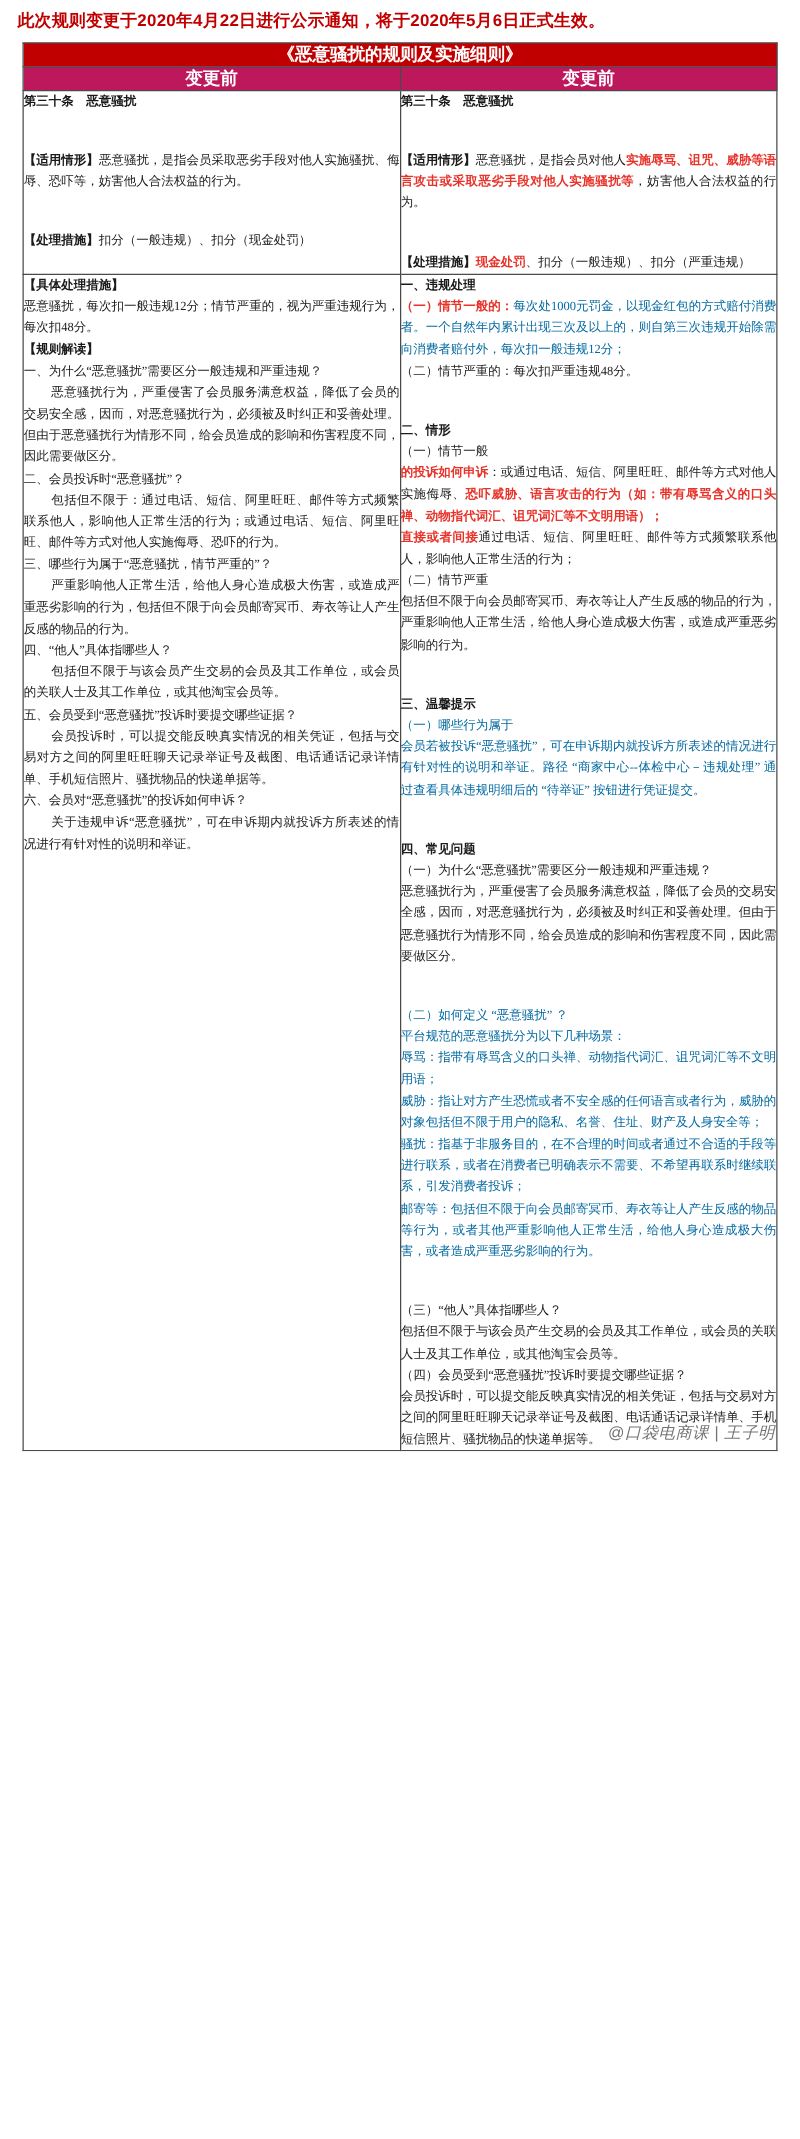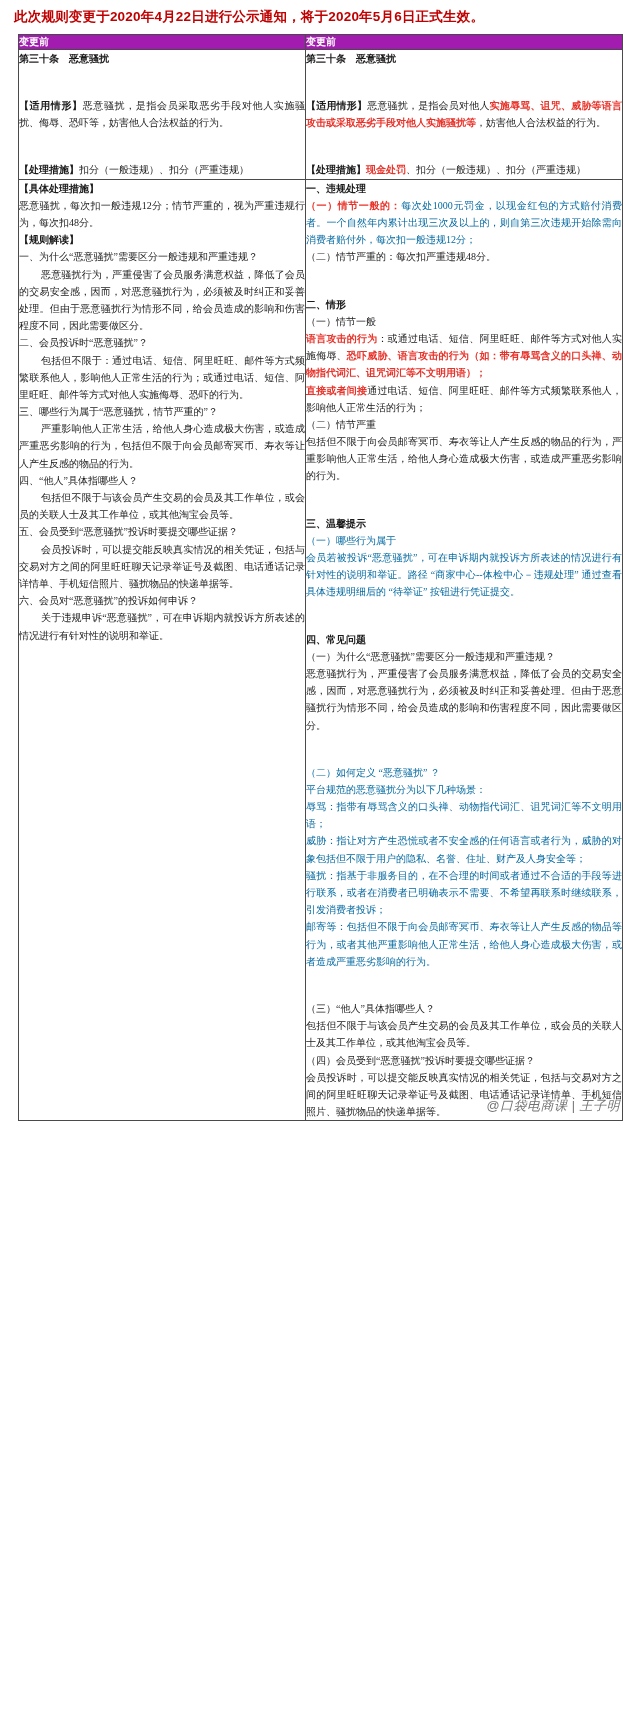--- a/index.html
+++ b/index.html
@@ -44,24 +44,25 @@
     background: #c00000;
     color: #ffffff;
     text-align: center;
     font-weight: bold;
     font-size: 14px;
     padding: 5px 4px 6px 4px;
     font-family: "Liberation Sans", "DejaVu Sans", sans-serif;
     border-color: #c00000;
   }
   .colhead {
-    background: #a21caf;
+    background: #be185d;
     color: #ffffff;
+    text-align: center;
     font-weight: bold;
-    font-size: 10px;
+    font-size: 14px;
     padding: 5px 4px 6px 4px;
     font-family: "Liberation Sans", "DejaVu Sans", sans-serif;
     border-color: #c00000;
     border-left: 1px solid #ffffff;
     border-right: 1px solid #ffffff;
   }
   .cell {
     padding: 6px 9px 8px 9px;
     font-size: 10px;
     line-height: 1.72;
@@ -95,30 +96,33 @@
 </style>
 </head>
 <body>
 
 <div class="page">
 
   <div class="notice">此次规则变更于2020年4月22日进行公示通知，将于2020年5月6日正式生效。</div>
 
   <table class="rules">
     <tbody>
+        <tr>
+      <td class="title-cell" colspan="2">《恶意骚扰的规则及实施细则》</td>
+    </tr>
     <tr>
       <td class="colhead col-left">变更前</td>
       <td class="colhead col-right">变更前</td>
     </tr>
 
     <tr>
       <td class="cell col-left">
         <p class="para b">第三十条　恶意骚扰</p>
         <p class="para gap"><span class="b">【适用情形】</span><span>恶意骚扰，是指会员采取恶劣手段对他人实施骚扰、侮辱、恐吓等，妨害他人合法权益的行为。</span></p>
-        <p class="para gap"><span class="b">【处理措施】</span><span>扣分（一般违规）、扣分（严重违规）</span></p>
+        <p class="para gap"><span class="b">【处理措施】</span><span>扣分（一般违规）、扣分（现金处罚）</span></p>
       </td>
       <td class="cell col-right">
         <p class="para b">第三十条　恶意骚扰</p>
         <p class="para gap"><span class="b">【适用情形】</span><span>恶意骚扰，是指会员对他人</span><span class="redb">实施辱骂、诅咒、威胁等语言攻击或采取恶劣手段对他人实施骚扰等</span><span>，妨害他人合法权益的行为。</span></p>
         <p class="para gap"><span class="b">【处理措施】</span><span class="redb">现金处罚</span><span>、扣分（一般违规）、扣分（严重违规）</span></p>
       </td>
     </tr>
 
     <tr>
       <td class="cell col-left">
@@ -139,21 +143,21 @@
         <p class="para indent">关于违规申诉“恶意骚扰”，可在申诉期内就投诉方所表述的情况进行有针对性的说明和举证。</p>
       </td>
 
       <td class="cell col-right">
         <p class="para b">一、违规处理</p>
         <p class="para"><span class="redb">（一）情节一般的：</span><span class="red">每次处1000元罚金，以现金红包的方式赔付消费者。一个自然年内累计出现三次及以上的，则自第三次违规开始除需向消费者赔付外，每次扣一般违规12分；</span></p>
         <p class="para">（二）情节严重的：每次扣严重违规48分。</p>
 
         <p class="para b gap">二、情形</p>
         <p class="para">（一）情节一般</p>
-        <p class="para"><span class="redb">语言攻击的行为</span><span>：或通过电话、短信、阿里旺旺、邮件等方式对他人实施侮辱、</span><span class="redb">恐吓威胁、语言攻击的行为（如：带有辱骂含义的口头禅、动物指代词汇、诅咒词汇等不文明用语）；</span></p>
+        <p class="para"><span class="redb">的投诉如何申诉</span><span>：或通过电话、短信、阿里旺旺、邮件等方式对他人实施侮辱、</span><span class="redb">恐吓威胁、语言攻击的行为（如：带有辱骂含义的口头禅、动物指代词汇、诅咒词汇等不文明用语）；</span></p>
         <p class="para"><span class="redb">直接或者间接</span><span>通过电话、短信、阿里旺旺、邮件等方式频繁联系他人，影响他人正常生活的行为；</span></p>
         <p class="para">（二）情节严重</p>
         <p class="para">包括但不限于向会员邮寄冥币、寿衣等让人产生反感的物品的行为，严重影响他人正常生活，给他人身心造成极大伤害，或造成严重恶劣影响的行为。</p>
 
         <p class="para b gap">三、温馨提示</p>
         <p class="para red">（一）哪些行为属于</p>
         <p class="para red">会员若被投诉“恶意骚扰”，可在申诉期内就投诉方所表述的情况进行有针对性的说明和举证。路径 “商家中心--体检中心－违规处理” 通过查看具体违规明细后的 “待举证” 按钮进行凭证提交。</p>
 
         <p class="para b gap">四、常见问题</p>
         <p class="para">（一）为什么“恶意骚扰”需要区分一般违规和严重违规？</p>

